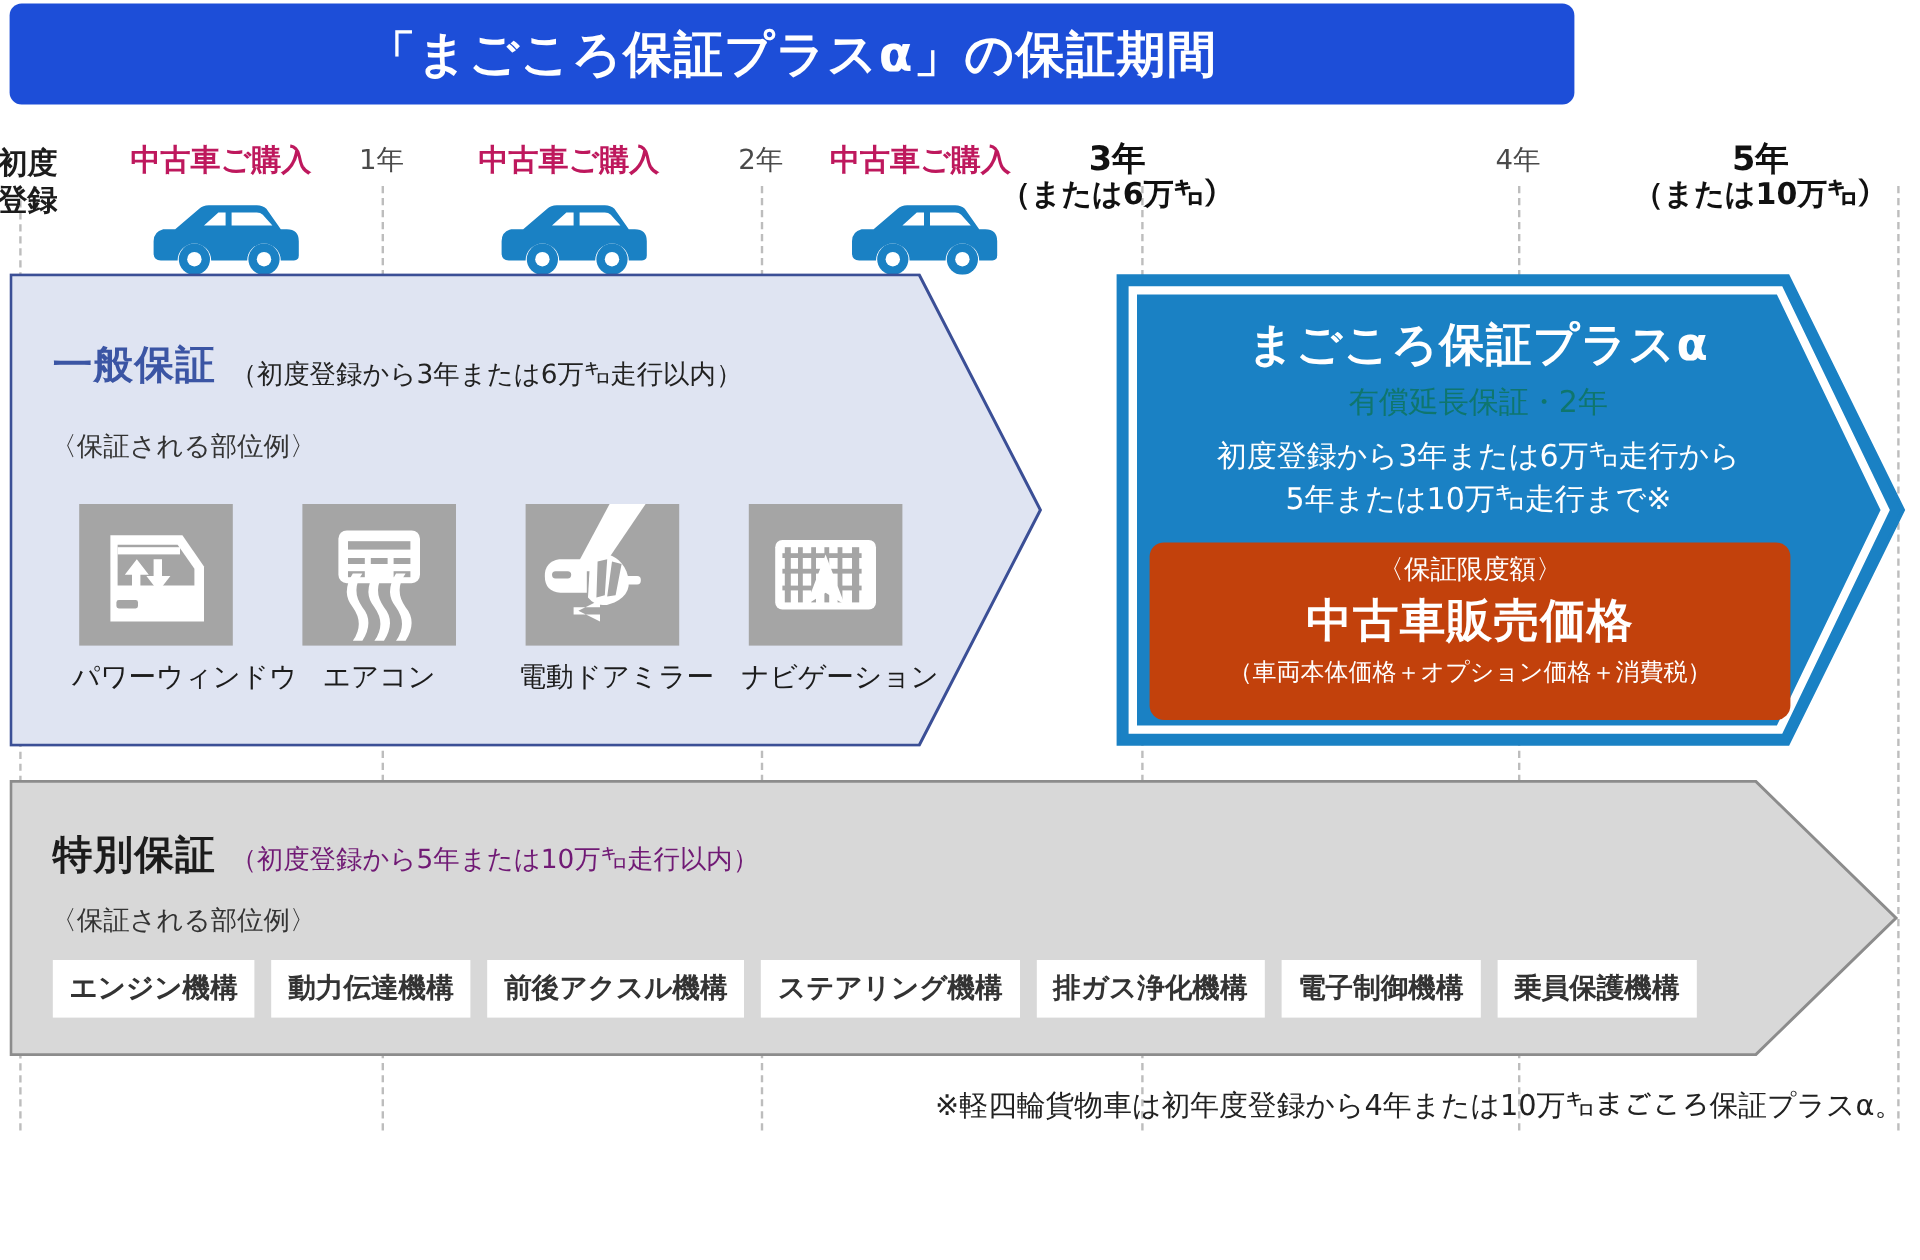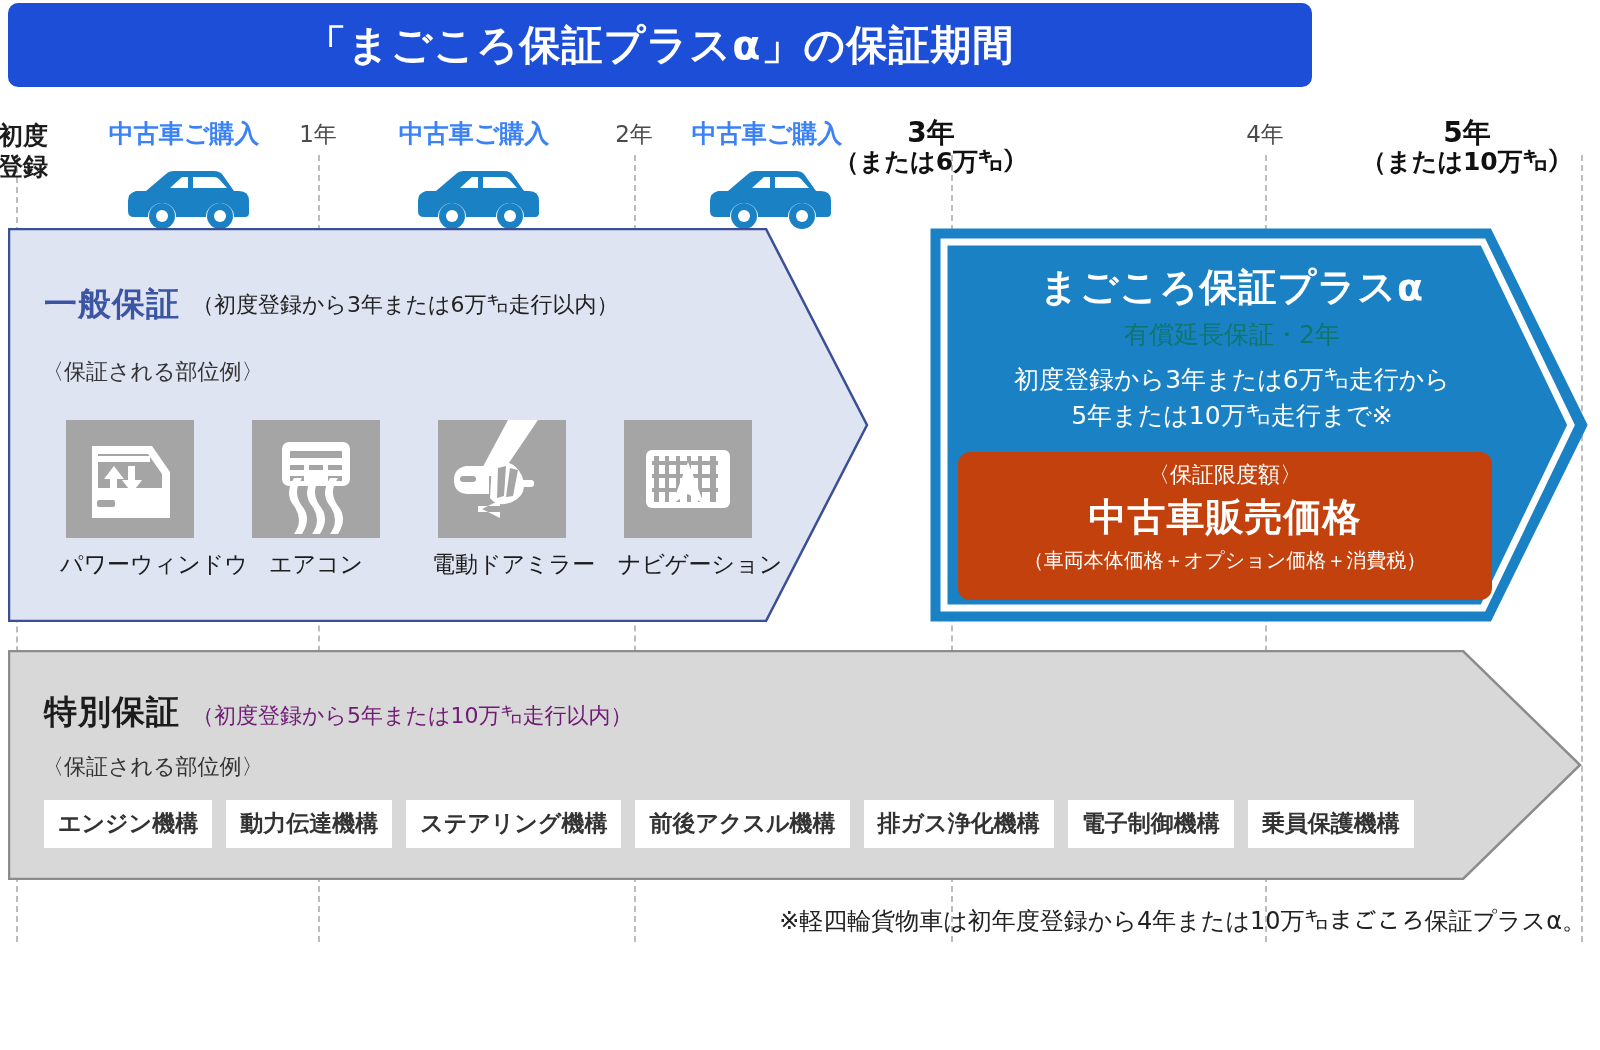--- a/index.html
+++ b/index.html
@@ -38,38 +38,38 @@
   }
   .tl-label .main { display: block; }
   .tl-label .sub  { display: block; font-size: 25px; font-weight: bold; }
 
   .tl-reg {   
     left: -2px; top: 25px; width: 76px;
     color: #1c1c1c; font-size: 25px; font-weight: bold; line-height: 1.25;
     text-align: left;
   }
   .tl-buy {   
-    color: #3b82f6; font-size: 25px; font-weight: bold; top: 25px; width: 200px;
+    color: #be185d; font-size: 25px; font-weight: bold; top: 25px; width: 200px;
   }
   .tl-year-light { color: #4a4a4a; font-size: 23px; font-weight: normal; top: 27px; width: 90px; }
   .tl-year-bold  { color: #111111; font-size: 28px; font-weight: bold; top: 22px; width: 230px; }
 
   
   .vline {
     position: absolute; width: 0;
     border-left: 2px dashed #bdbdbd;
   }
 
   
   .car-icon { position: absolute; top: 72px; }
   .gen-arrow-shape {
     position: absolute; left: 8px; top: 228px;
     width: 862px; height: 394px;
   }
-  .gen-heading { position: absolute; left: 44px; top: 282px; display: flex; align-items: center; }
+  .gen-heading { position: absolute; left: 44px; top: 282px; display: flex; align-items: flex-end; }
   .gen-heading .h-main {
     color: #3b55a4; font-size: 33px; font-weight: bold; letter-spacing: 1px;
   }
   .gen-heading .h-sub {
     color: #222222; font-size: 22px; margin-left: 12px;
   }
   .gen-sub { position: absolute; left: 42px; top: 357px; color: #333333; font-size: 22px; }
 
   .icon-row { position: absolute; left: 60px; top: 420px; display: flex; gap: 46px; }
   .icon-cell { width: 140px; text-align: center; }
@@ -310,22 +310,22 @@
   </div>
   <div class="spec-heading">
     <span class="h-main">特別保証</span>
     <span class="h-sub">（初度登録から5年または10万㌔走行以内）</span>
   </div>
   <div class="spec-sub">〈保証される部位例〉</div>
 
   <div class="chip-row">
     <div class="chip">エンジン機構</div>
     <div class="chip">動力伝達機構</div>
+    <div class="chip">前後アクスル機構</div>
     <div class="chip">ステアリング機構</div>
-    <div class="chip">前後アクスル機構</div>
     <div class="chip">排ガス浄化機構</div>
     <div class="chip">電子制御機構</div>
     <div class="chip">乗員保護機構</div>
   </div>
 
   <div class="footnote">※軽四輪貨物車は初年度登録から4年または10万㌔まごころ保証プラスα。</div>
 
 </div>
 
 </body></html>

